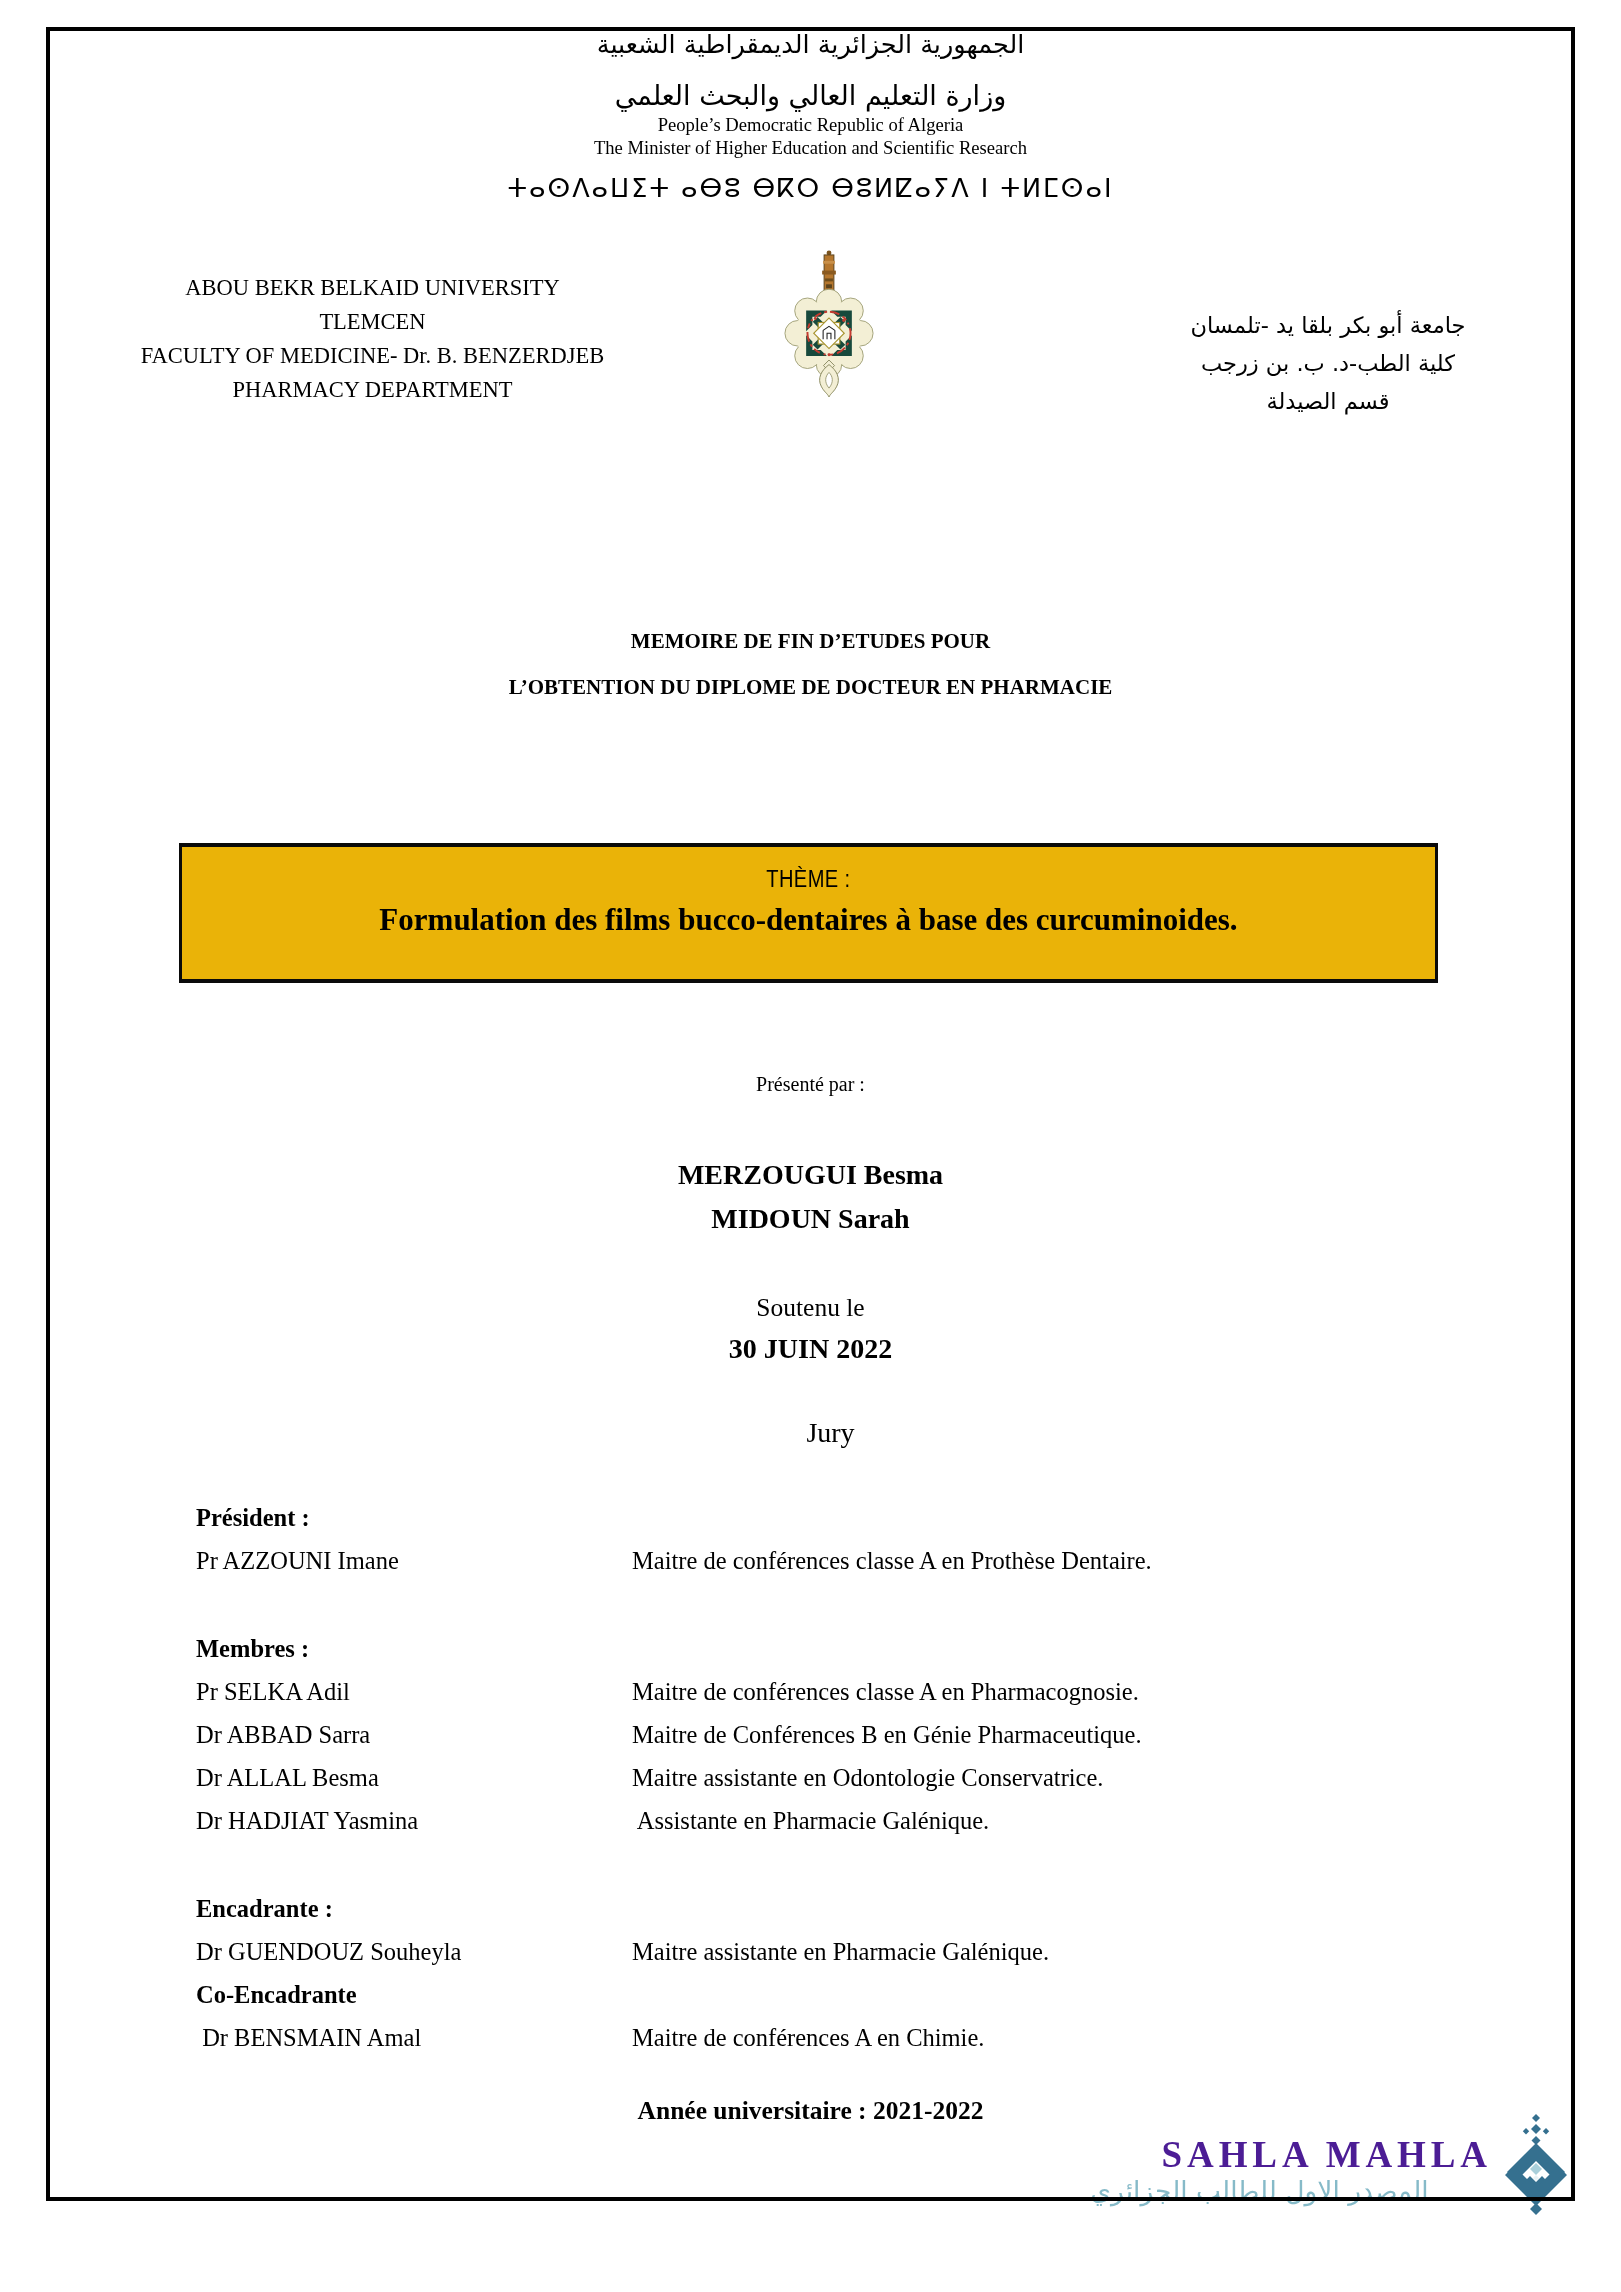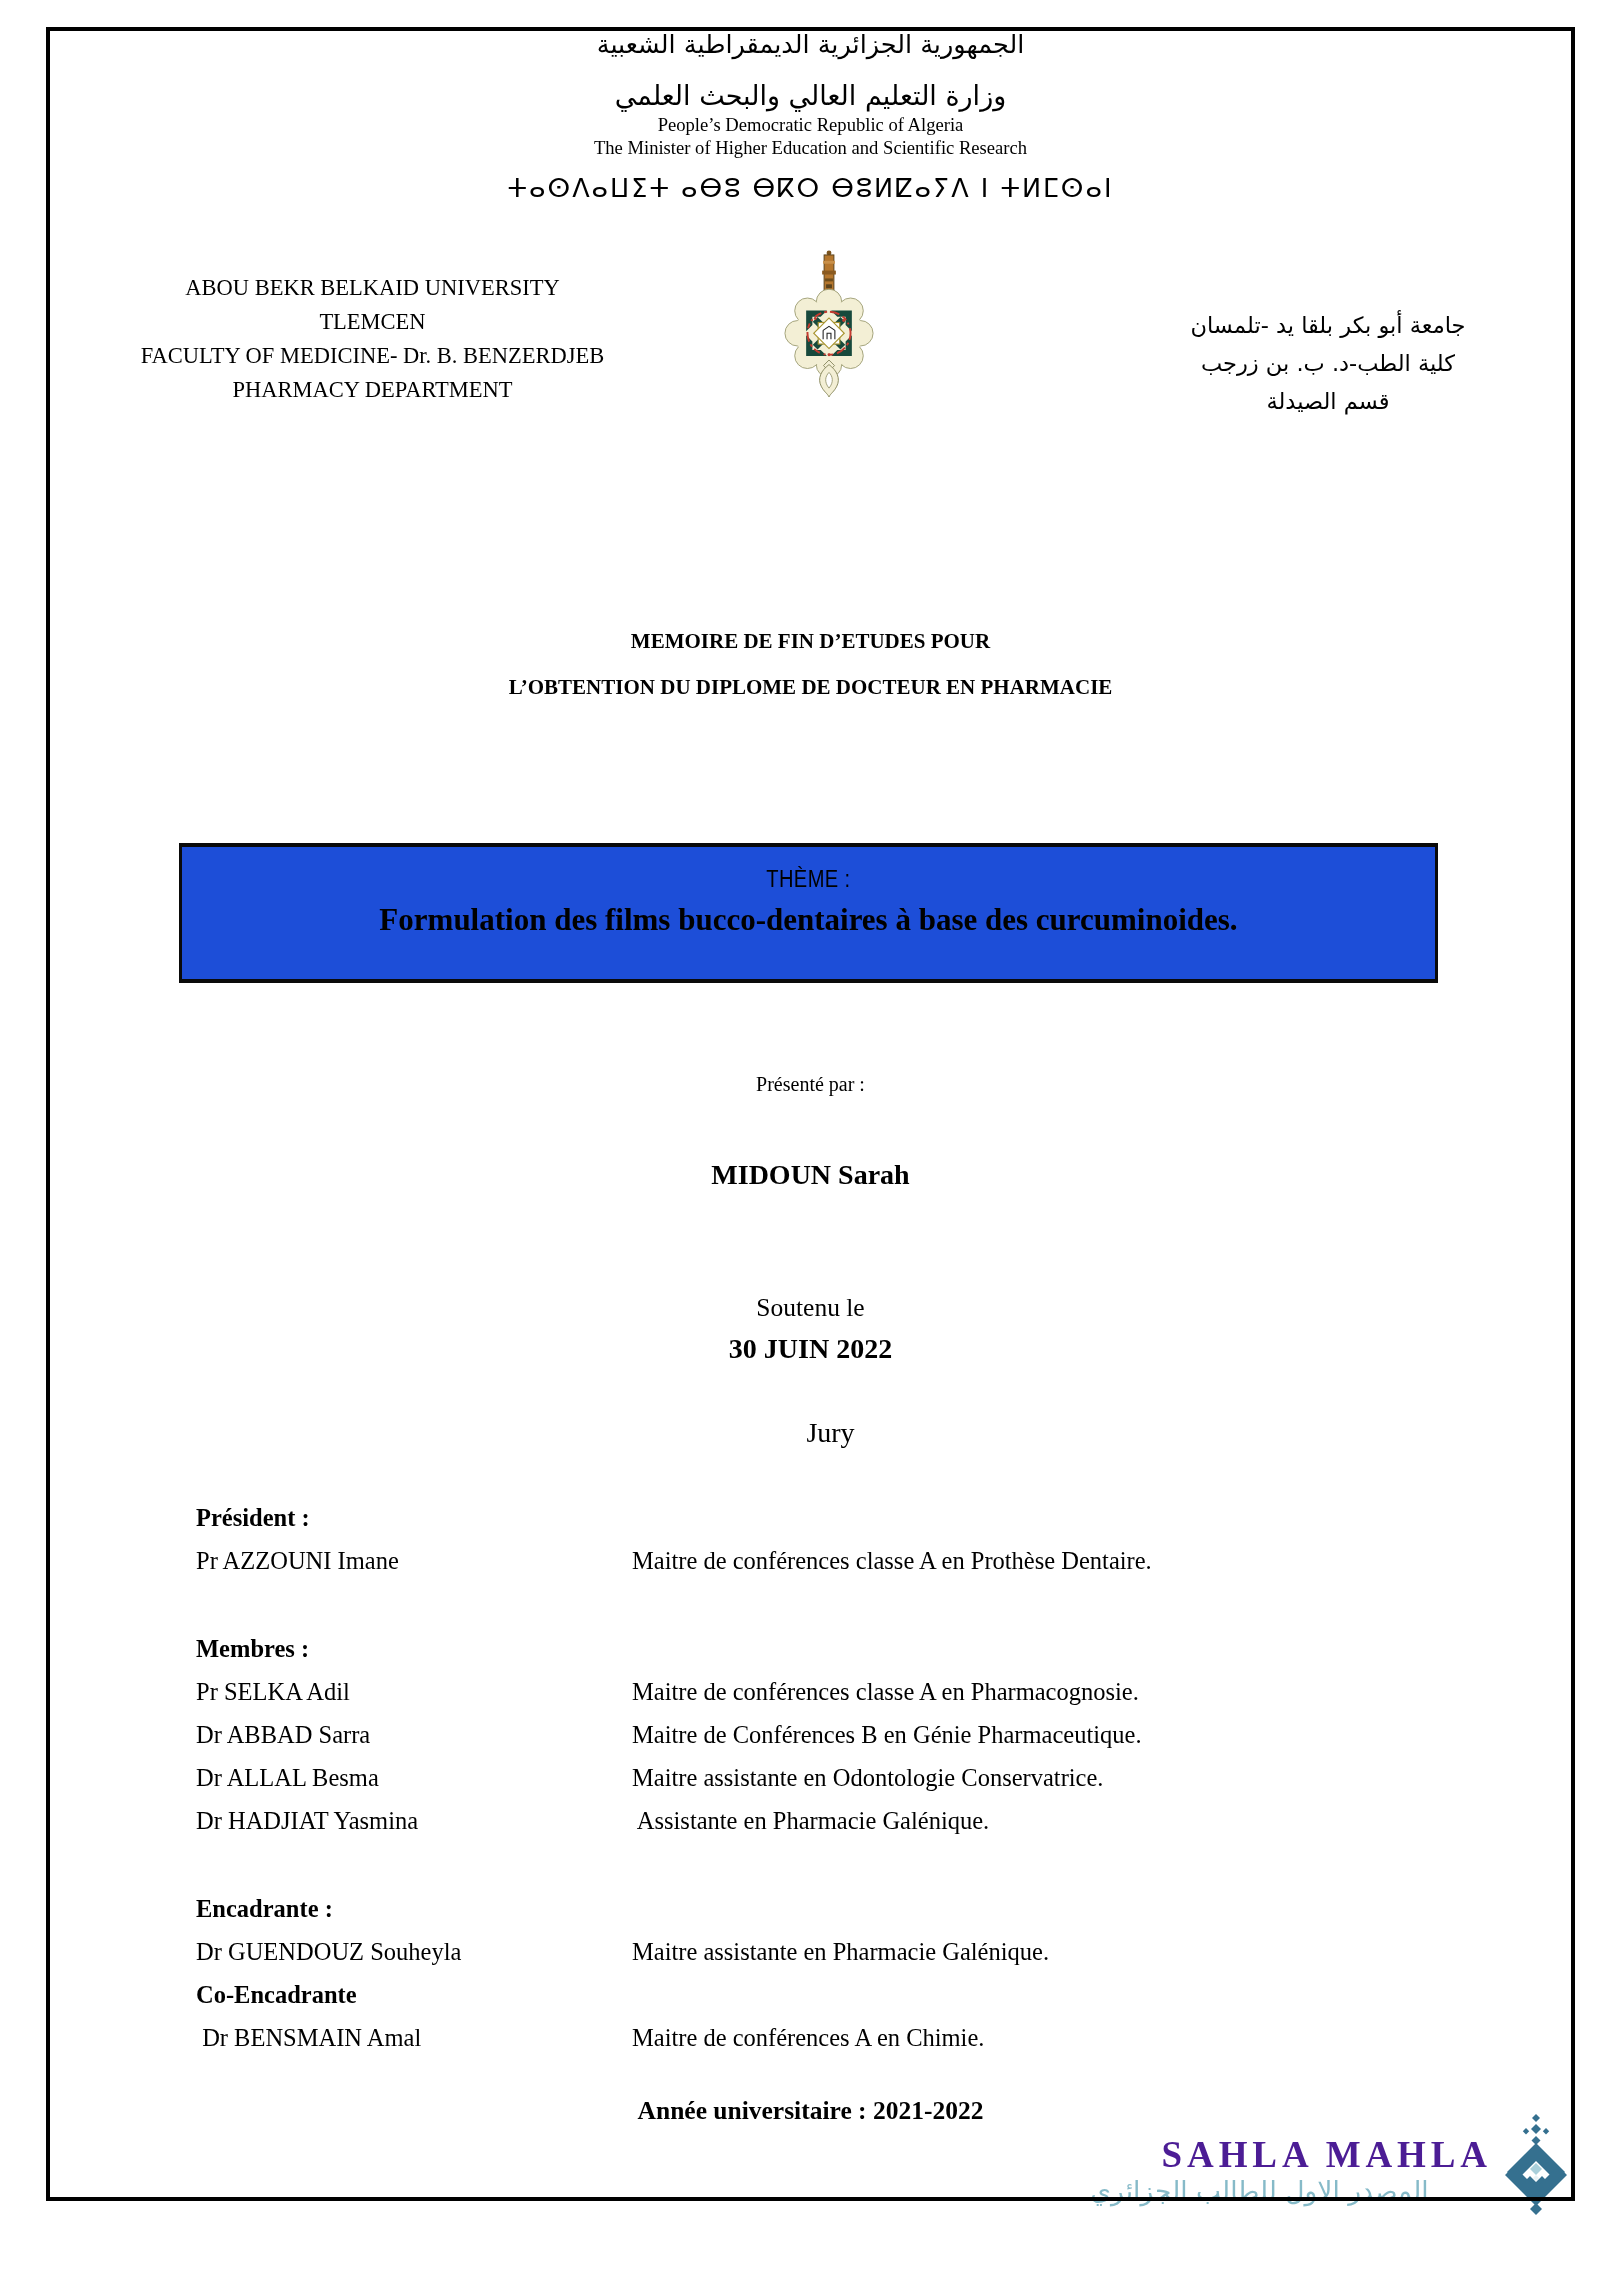--- a/index.html
+++ b/index.html
@@ -26,21 +26,21 @@
   .en2{top:137px;font-size:18.6px;}
   .tifinagh{top:173px;font-size:25.5px;font-family:"DejaVu Sans",sans-serif;letter-spacing:2px;}
   .univ-block{position:absolute;left:49px;top:271px;width:647px;text-align:center;
     font-size:22.5px;line-height:34px;}
   .emblem{position:absolute;left:782px;top:247px;width:94px;height:151px;}
   .right-ar-block{position:absolute;left:1137px;top:275px;width:382px;text-align:center;
     font-family:"DejaVu Sans",sans-serif;direction:rtl;font-size:22.5px;line-height:38px;margin-top:31px;}
   .memoire{top:618px;font-weight:bold;font-size:21px;line-height:46px;}
   .theme-box{
     position:absolute;left:179px;top:843px;width:1259px;height:140px;
-    box-sizing:border-box;background:#1d4ed8;
+    box-sizing:border-box;background:#eab308;
     border:3.9px solid #0a0a0a;border-top-width:4.9px;border-bottom-width:4.9px;
     text-align:center;
   }
   .theme-label{display:inline-block;margin-top:17.6px;font-size:24.5px;
     font-family:"Liberation Sans","DejaVu Sans",sans-serif;
     transform:scaleX(0.82);letter-spacing:0.5px;}
   .theme-title{margin-top:9.8px;font-size:31px;font-weight:bold;}
   .presente{top:1073px;font-size:20px;}
   .authors{top:1153px;font-size:28px;font-weight:bold;line-height:44px;}
   .soutenu{top:1293px;font-size:25.5px;}
@@ -155,20 +155,21 @@
       <div>L’OBTENTION DU DIPLOME DE DOCTEUR EN PHARMACIE</div>
     </div>
 
     <div class="theme-box">
       <span class="theme-label">THÈME :</span>
       <div class="theme-title">Formulation des films bucco-dentaires à base des curcuminoides.</div>
     </div>
 
     <div class="centered presente">Présenté par :</div>
     <div class="centered authors">
+      <div>MERZOUGUI Besma</div>
       <div>MIDOUN Sarah</div>
     </div>
     <div class="centered soutenu">Soutenu le</div>
     <div class="centered defense-date">30 JUIN 2022</div>
 
     <div class="centered jury-heading">Jury</div>
     <div class="jury-block">
         <div class="jury-label">Président :</div>
         <div class="jury-line">
           <span class="jury-name">Pr AZZOUNI Imane</span>

